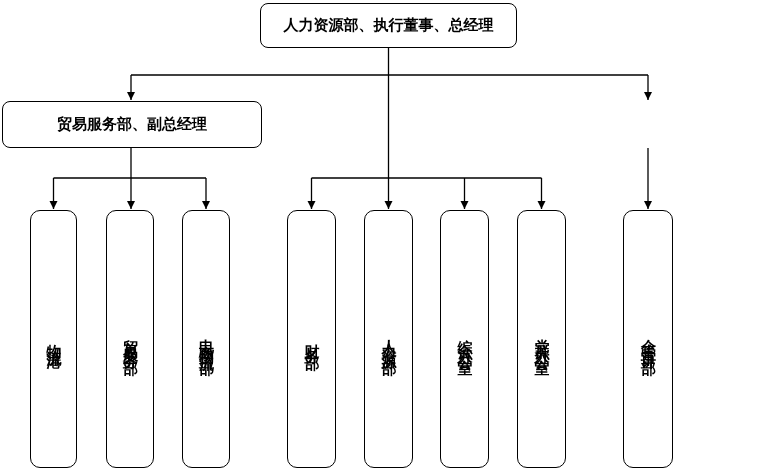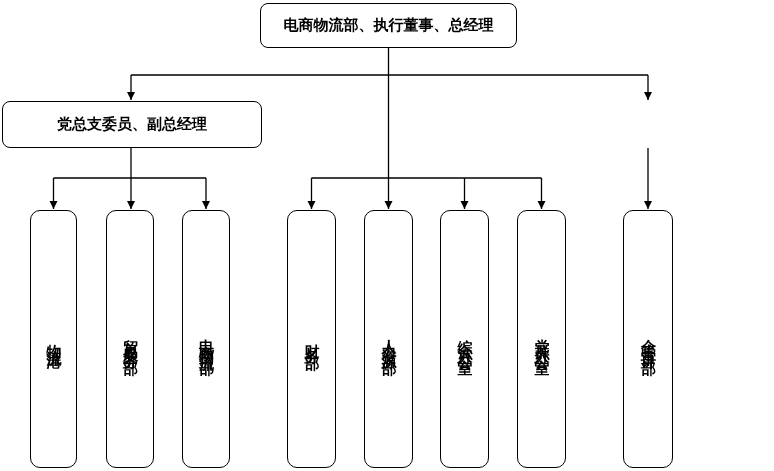--- a/index.html
+++ b/index.html
@@ -70,25 +70,25 @@
     <path class="ln" d="M311.5,178 H541.5"></path>
     <path class="ln arr" d="M311.5,178 V209"></path>
     <path class="ln arr" d="M388.5,178 V209"></path>
     <path class="ln arr" d="M464.5,178 V209"></path>
     <path class="ln arr" d="M541.5,178 V209"></path>
 
     <path class="ln arr" d="M648,148 V209"></path>
   </svg>
 
   <div class="node h" style="left:260px; top:3px; width:257px; height:45px;">
-    <span>电商物流部、执行董事、总经理</span>
+    <span>人力资源部、执行董事、总经理</span>
   </div>
 
   <div class="node h" style="left:2px; top:101px; width:260px; height:47px;">
-    <span>党总支委员、副总经理</span>
+    <span>贸易服务部、副总经理</span>
   </div>
 
   <div class="node v" style="left:30px; top:210px; width:47px; height:258px;">
     <span class="vlabel">物流港</span>
   </div>
   <div class="node v" style="left:106px; top:210px; width:48px; height:258px;">
     <span class="vlabel">贸易服务部</span>
   </div>
   <div class="node v" style="left:182px; top:210px; width:48px; height:258px;">
     <span class="vlabel">电商物流部</span>

